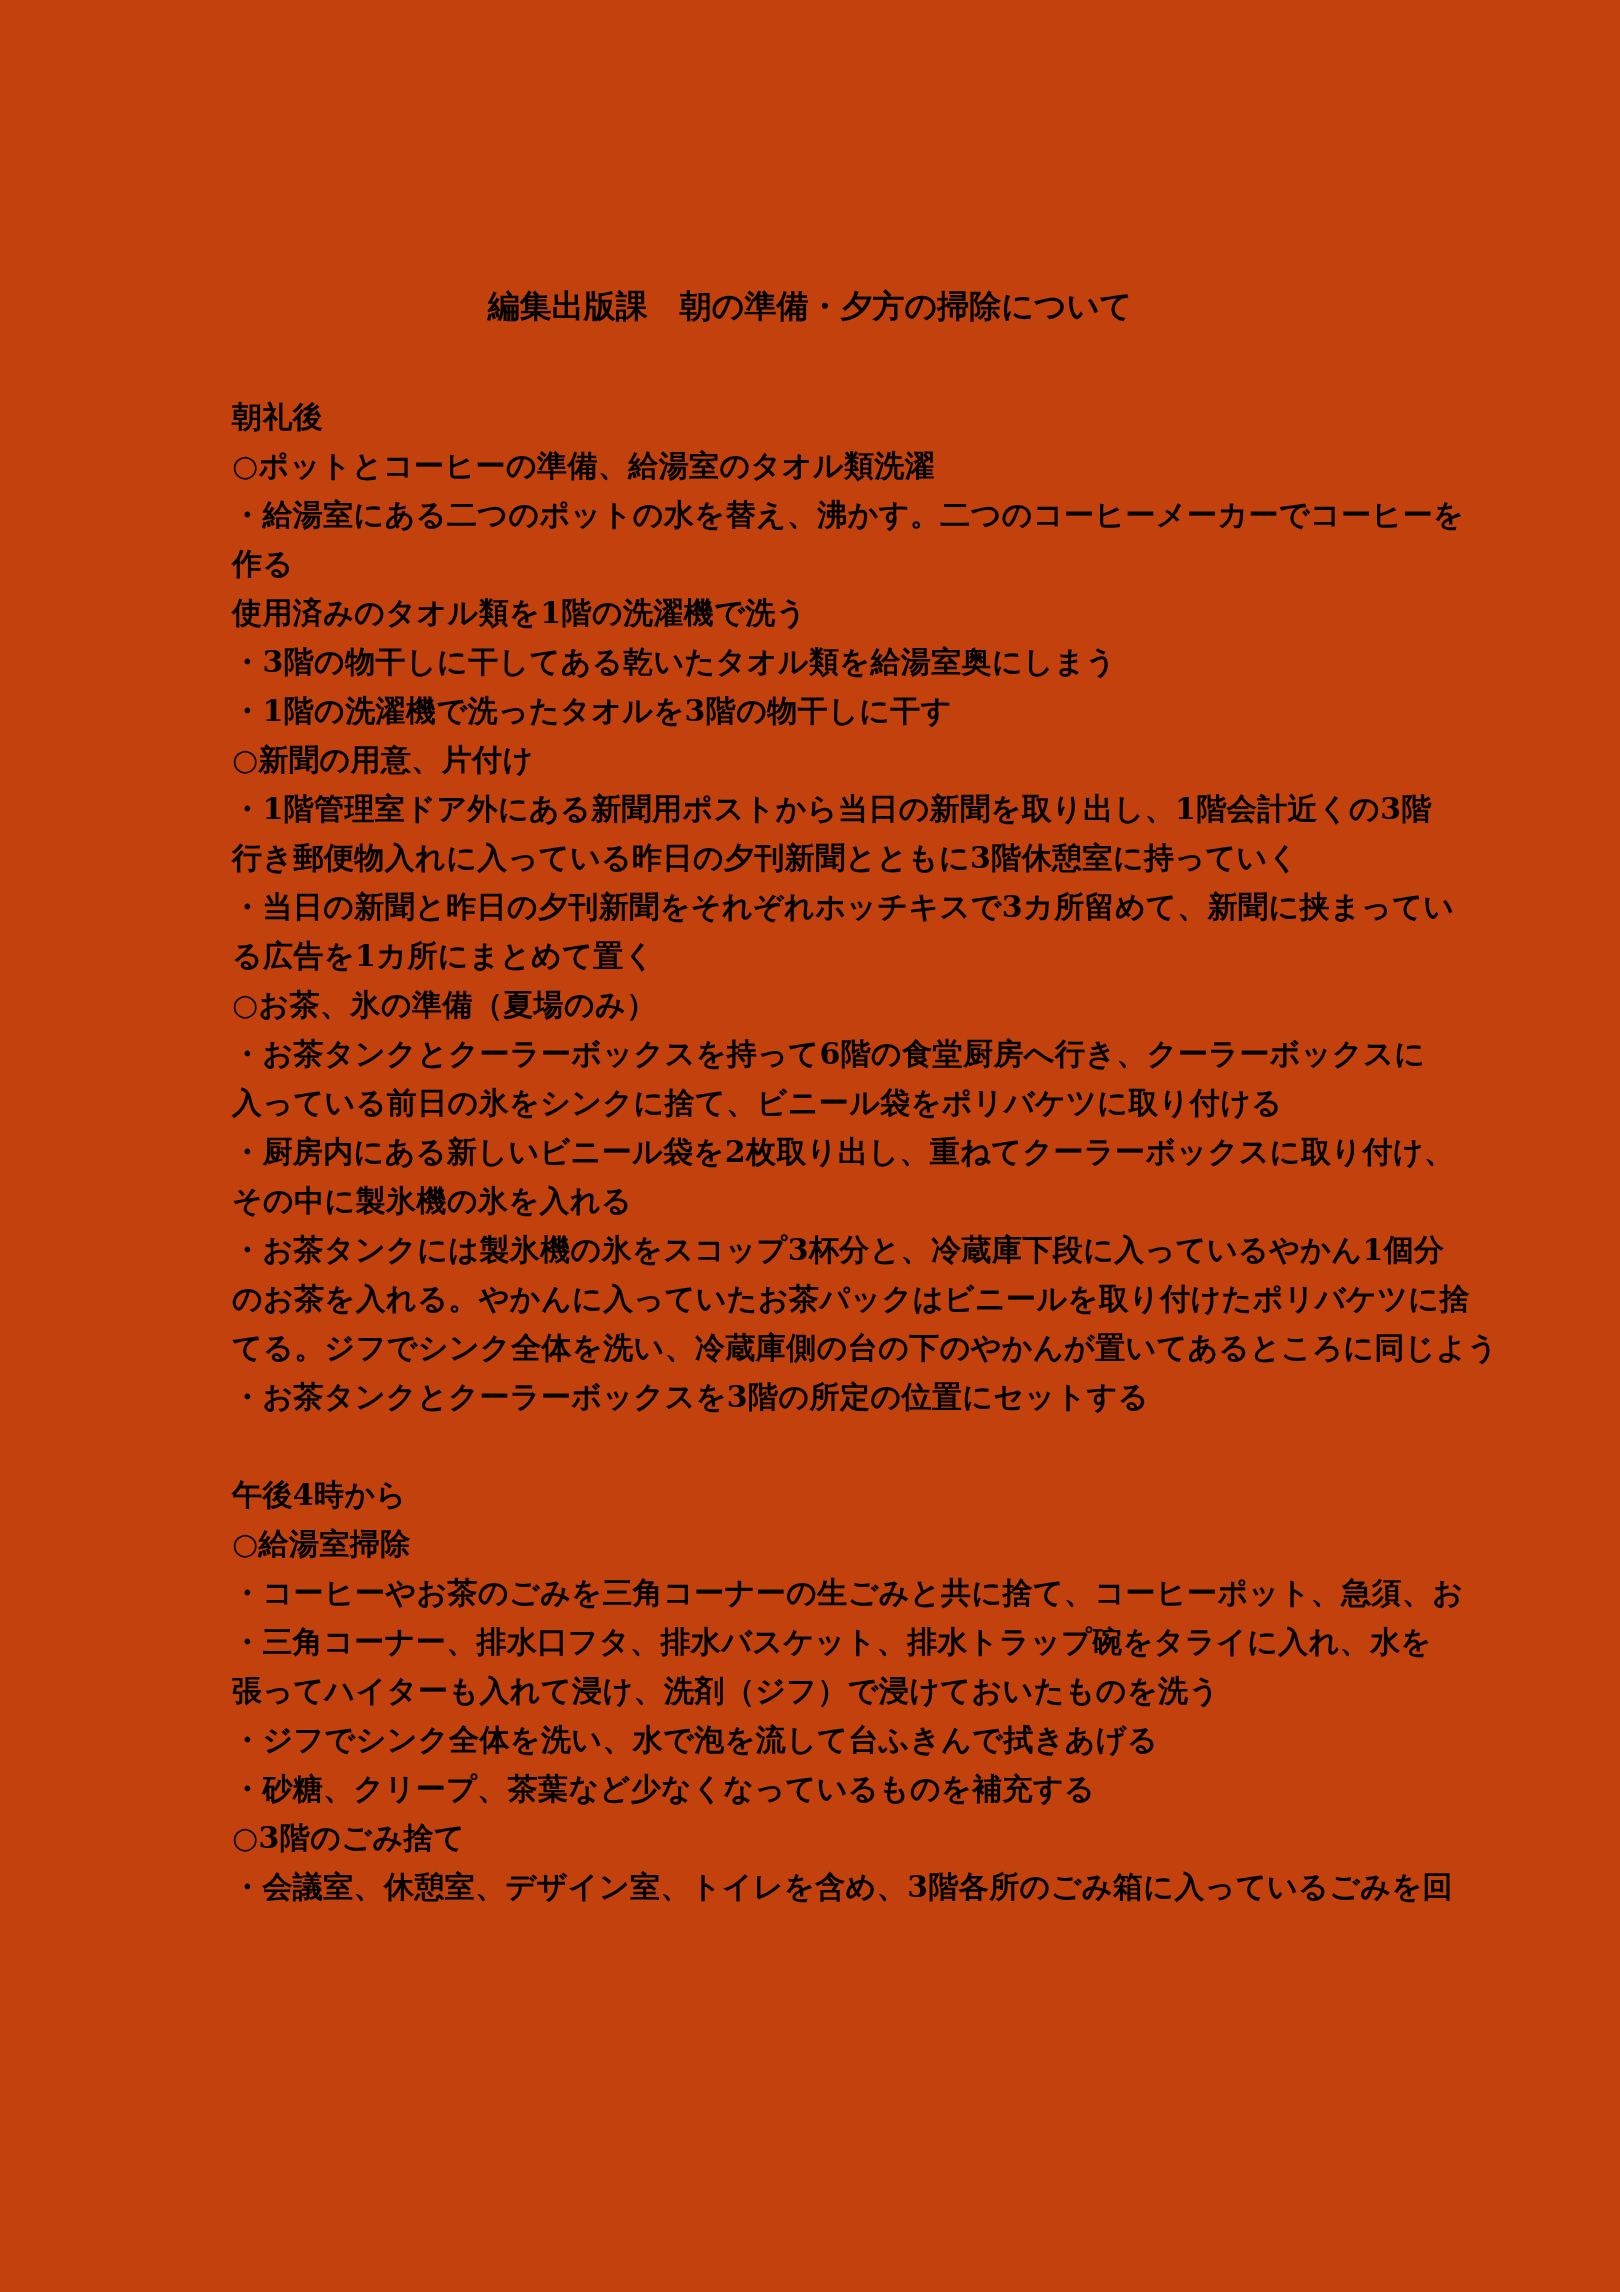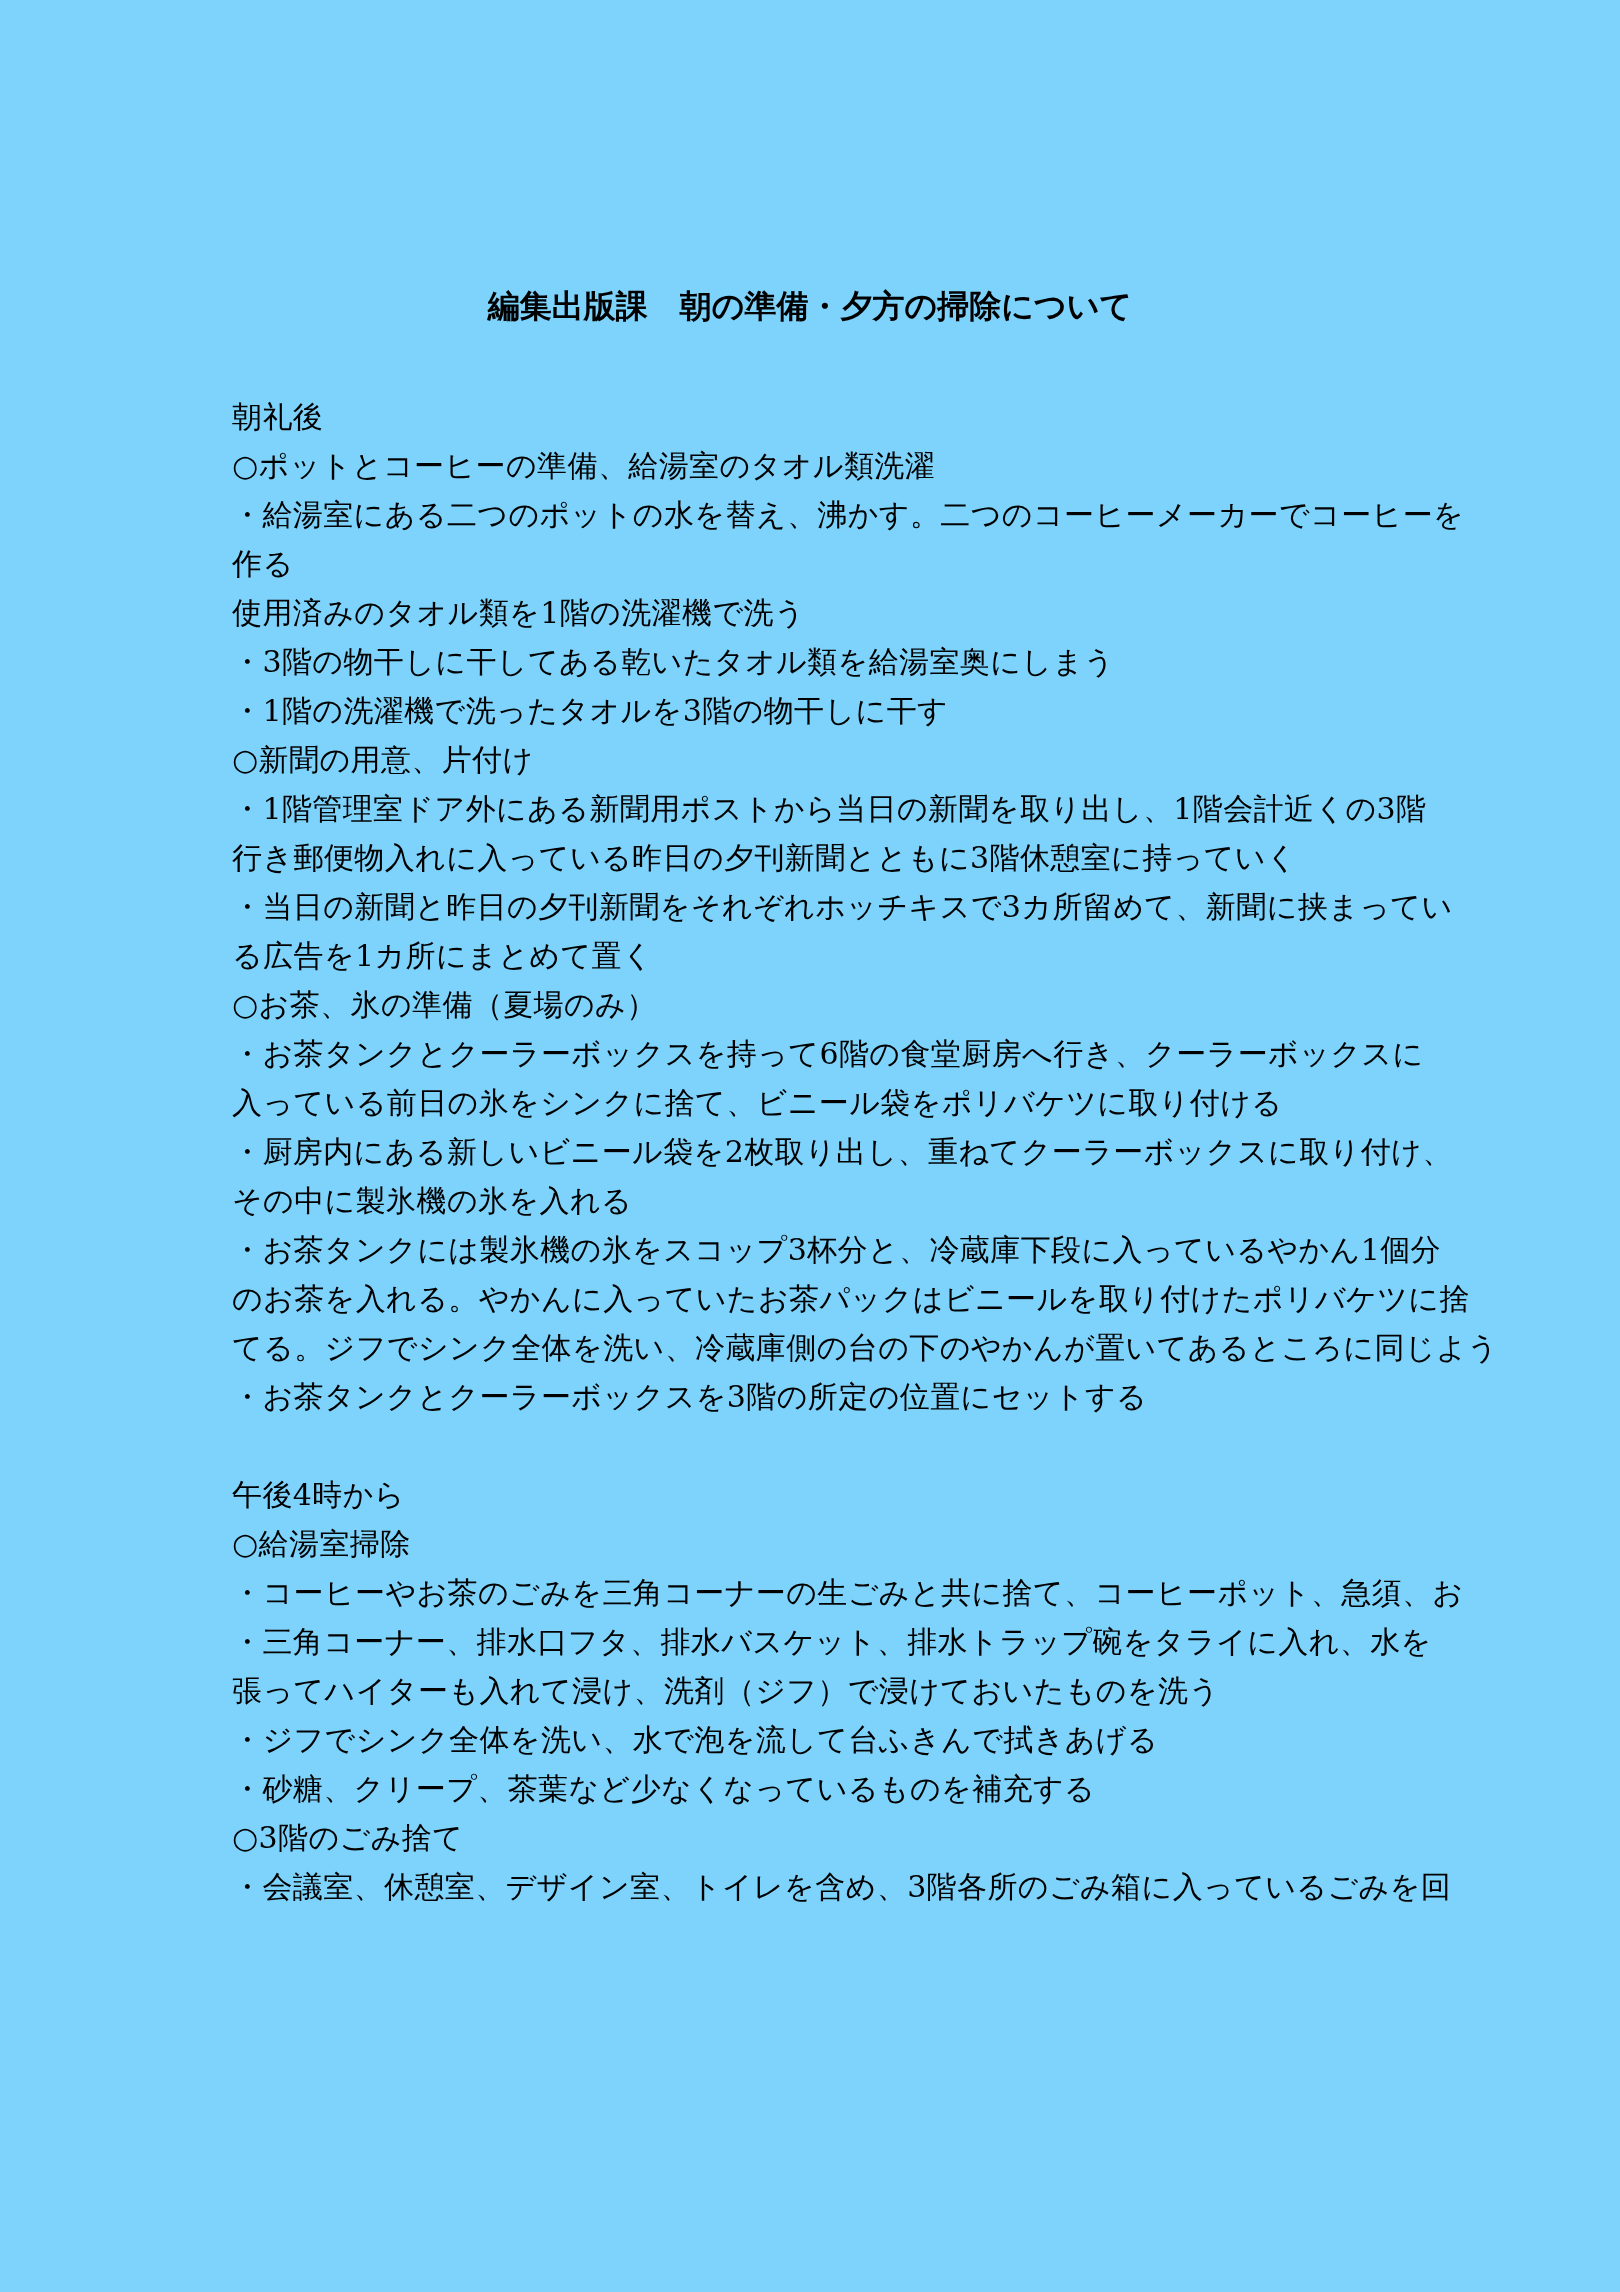--- a/index.html
+++ b/index.html
@@ -4,21 +4,21 @@
 <style>
   html, body {
     margin: 0;
     padding: 0;
     background: #e8e8e8;
   }
   .page {
     position: relative;
     width: 1620px;
     height: 2293px;
-    background: #7dd3fc;
+    background: #c2410c;
     color: #000000;
     font-family: "DejaVu Serif", "Liberation Serif", serif;
     overflow: hidden;
   }
   .doc-title {
     position: absolute;
     top: 285px;
     left: 0;
     width: 1620px;
     text-align: center;
@@ -30,21 +30,21 @@
   .doc-body {
     position: absolute;
     top: 392px;
     left: 232px;
     width: 1191px;
   }
   .line {
     height: 49px;
     line-height: 49px;
     font-size: 30px;
-    font-weight: normal;
+    font-weight: bold;
     letter-spacing: 0.4px;
     white-space: pre;
     overflow: visible;
   }
 </style>
 </head>
 <body>
 
 <div class="page">
   <div class="doc-title">編集出版課　朝の準備・夕方の掃除について</div>

